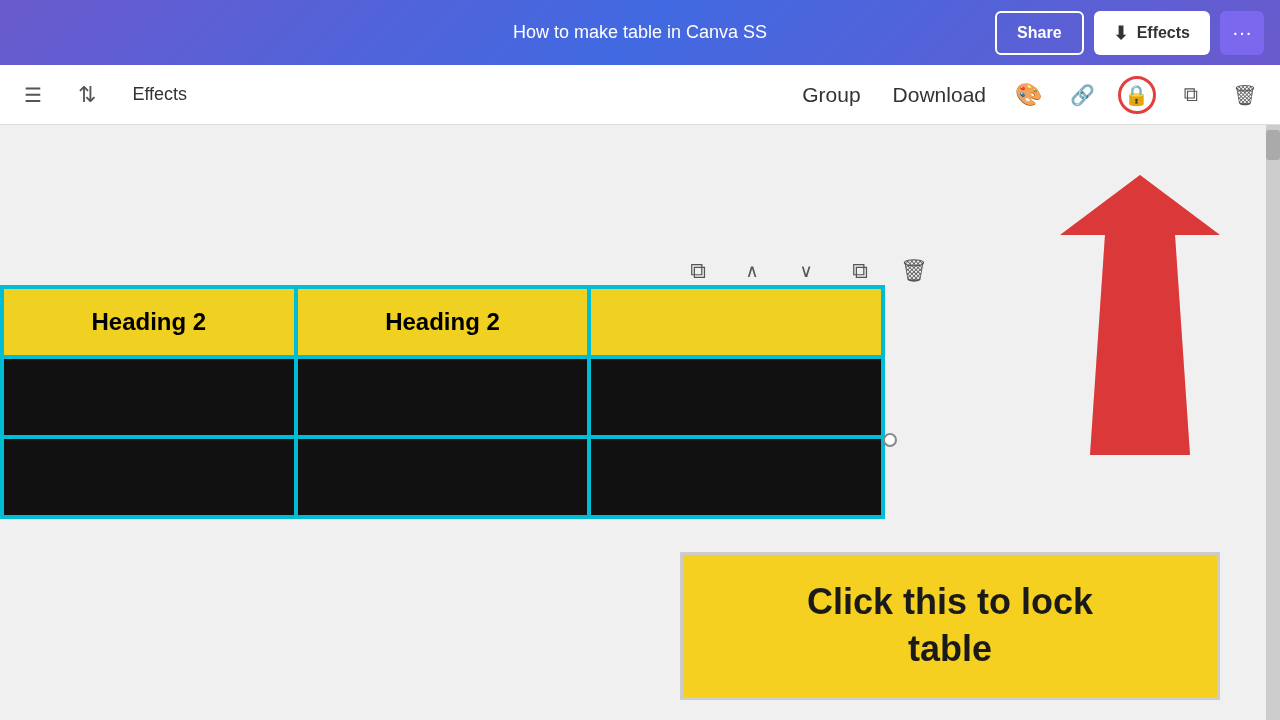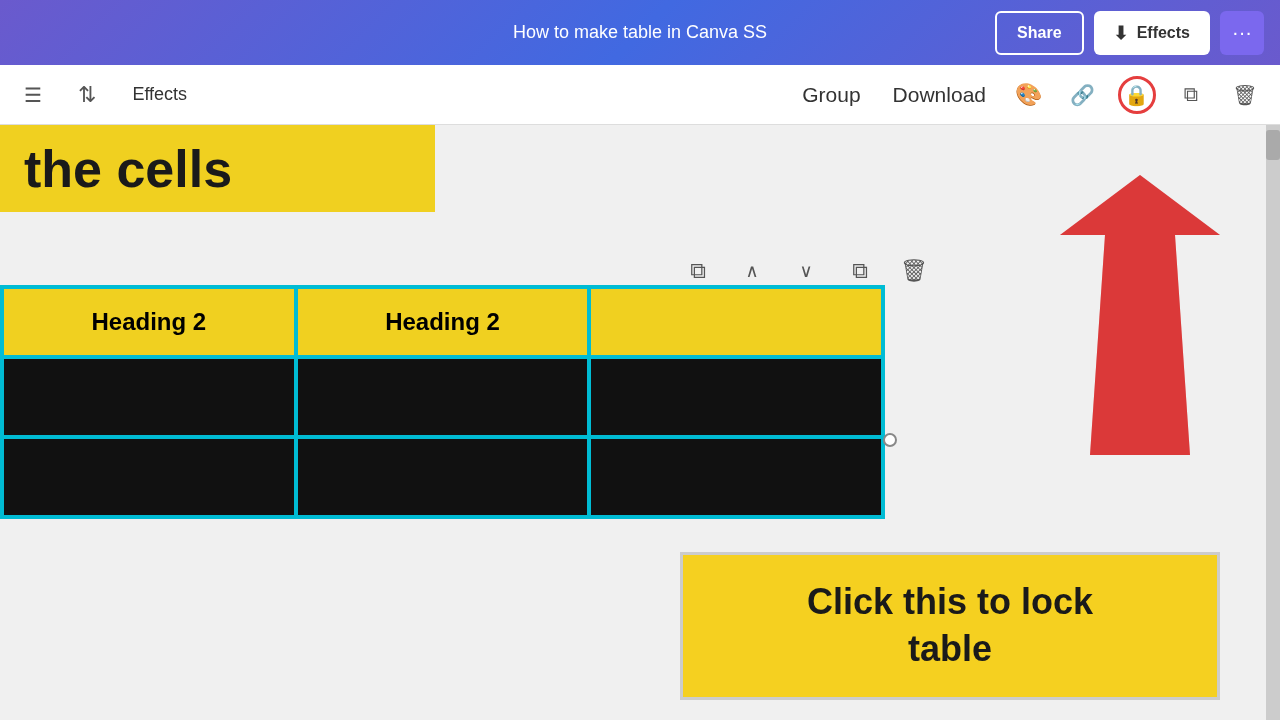--- a/index.html
+++ b/index.html
@@ -343,23 +343,20 @@
 </div>
 
 <div id="canvas">
 
   <div id="scrollbar">
     <div id="scrollbar-thumb"></div>
   </div>
 
   <div id="content-area"></div>
 
-  <div id="yellow-header">
-    <span id="yellow-header-text">the cells</span>
-  </div>
 
   <div id="table-toolbar">
     <button class="table-toolbar-btn">
       <span>⧉</span>
     </button>
     <button class="table-toolbar-btn">
       <span style="font-size:18px;">∧</span>
     </button>
     <button class="table-toolbar-btn">
       <span style="font-size:18px;">∨</span>

